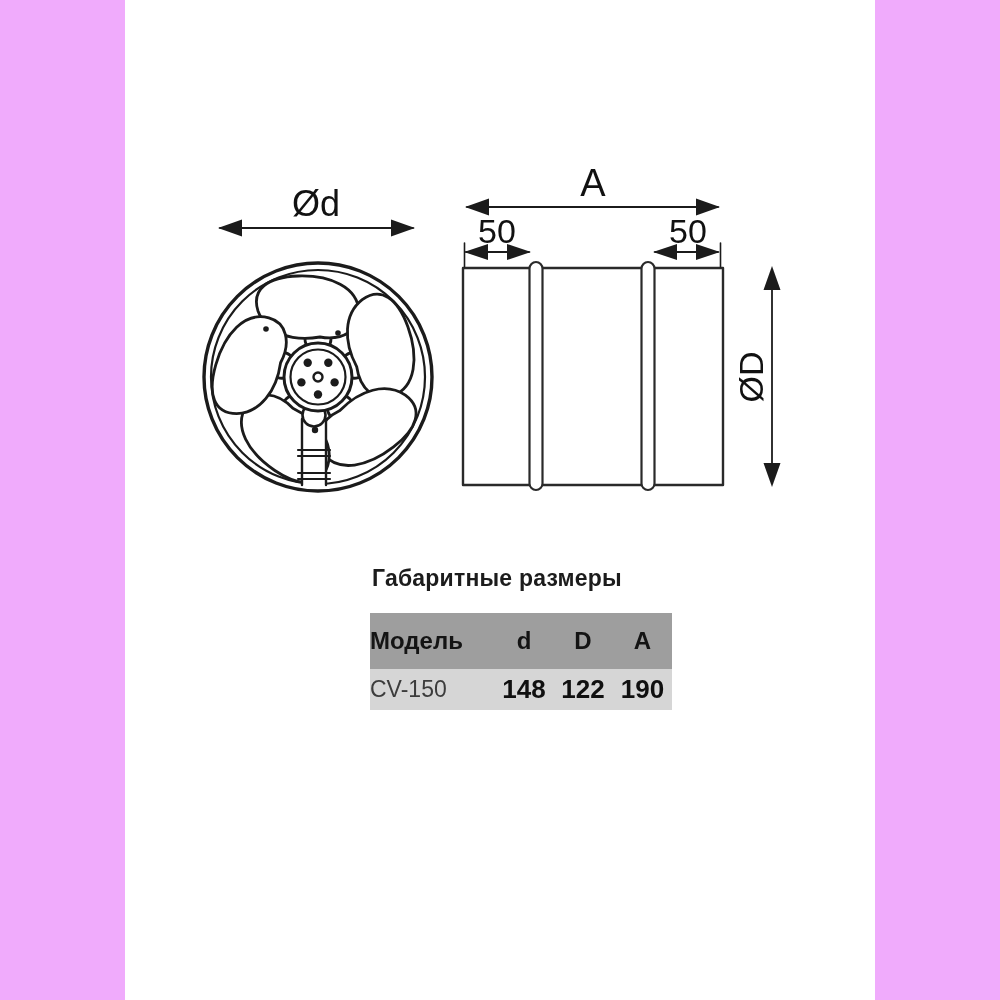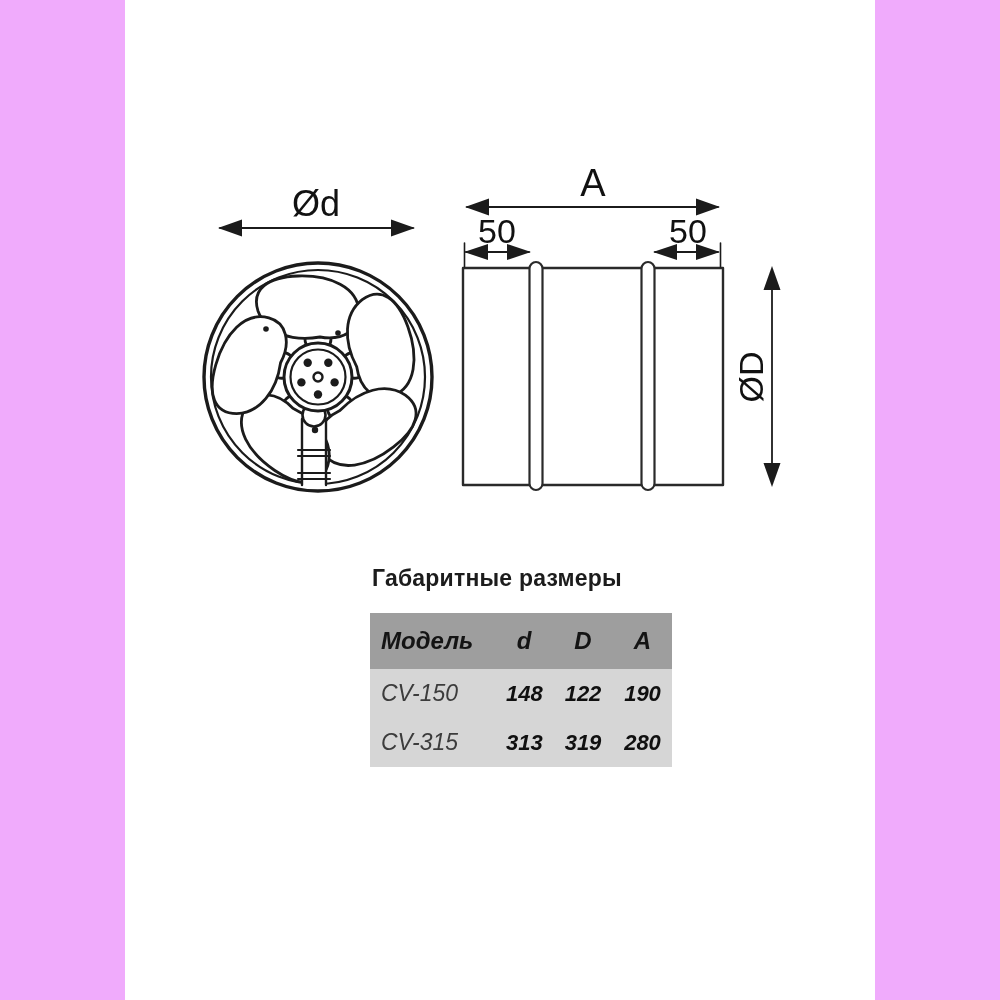--- a/index.html
+++ b/index.html
@@ -4,29 +4,29 @@
 <style>
   html,body{margin:0;padding:0;background:#000;}
   .stage{position:relative;width:1000px;height:1000px;background:#f0abfc;overflow:hidden;
          font-family:"Liberation Sans",sans-serif;}
   .content{position:absolute;left:125px;top:0;width:750px;height:1000px;background:#ffffff;}
   .drawing{position:absolute;left:0;top:0;}
   .dim-label{font-family:"Liberation Sans",sans-serif;font-weight:500;fill:#111;}
   .tbl-wrap{position:absolute;left:245px;top:565px;width:302px;}
   .tbl-title{font-size:23px;font-weight:700;color:#1c1c1c;margin:0 0 21px 2px;letter-spacing:.2px;}
   table.dims{border-collapse:collapse;table-layout:fixed;width:302px;}
-  table.dims th,table.dims td{padding:11px;vertical-align:middle;font-style:italic;}
+  table.dims th,table.dims td{padding:0;vertical-align:middle;}
   table.dims thead tr{height:56px;background:var(--header-bg,#9e9e9e);}
   table.dims tbody tr{height:41px;}
   table.dims tbody tr.alt{background:var(--row-alt-bg,#d6d6d6);}
   th.c-model,td.c-model{text-align:left;padding-left:20px;}
   .c-num{text-align:center;}
   table.dims th{font-size:24px;font-weight:700;color:#141414;}
   td.c-model{font-size:23px;font-weight:400;color:#3c3c3c;}
-  td.c-num{font-size:22px;font-weight:700;color:#101010;}
+  td.c-num{font-size:26px;font-weight:700;color:#101010;}
 </style>
 </head>
 <body>
 
 <div class="stage">
   <div class="content">
 
     <svg class="drawing" width="750" height="560" viewBox="0 0 750 560" stroke-linecap="round" stroke-linejoin="round">
 
       <g transform="translate(193,377)" fill="none" stroke="#1b1b1b">
@@ -146,24 +146,18 @@
             <th class="c-num">A</th>
           </tr>
         </thead>
         <tbody>
           <tr class="alt">
             <td class="c-model">CV-150</td>
             <td class="c-num">148</td>
             <td class="c-num">122</td>
             <td class="c-num">190</td>
           </tr>
-          <tr class="alt">
-            <td class="c-model">CV-315</td>
-            <td class="c-num">313</td>
-            <td class="c-num">319</td>
-            <td class="c-num">280</td>
-          </tr>
         </tbody>
       </table>
     </div>
 
   </div>
 </div>
 
 </body></html>

